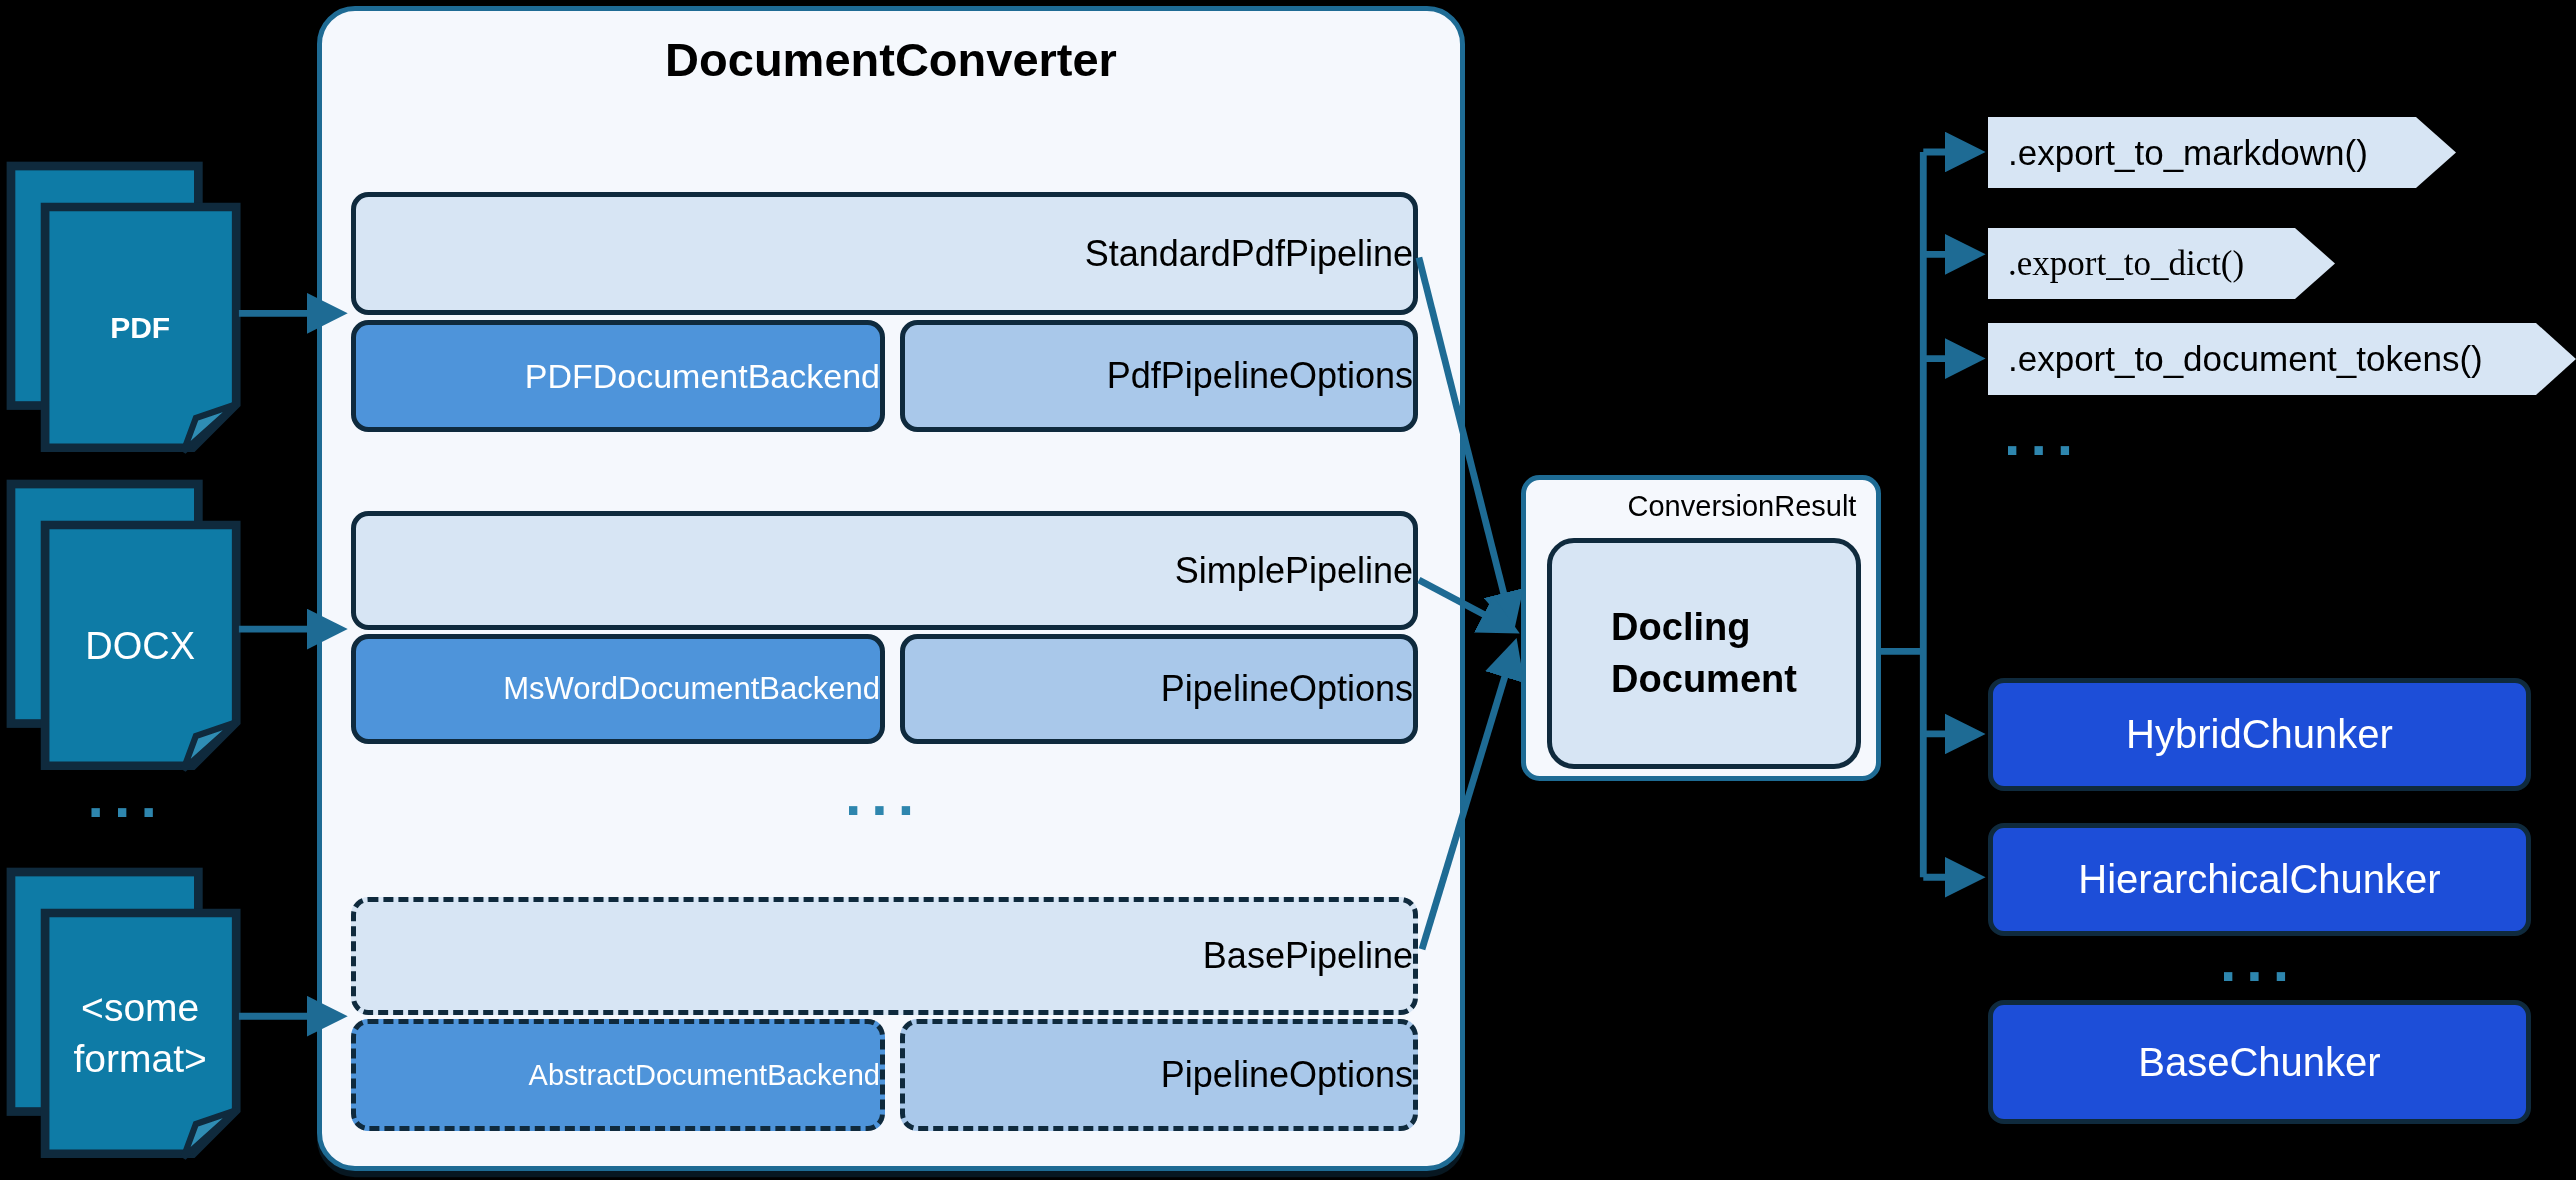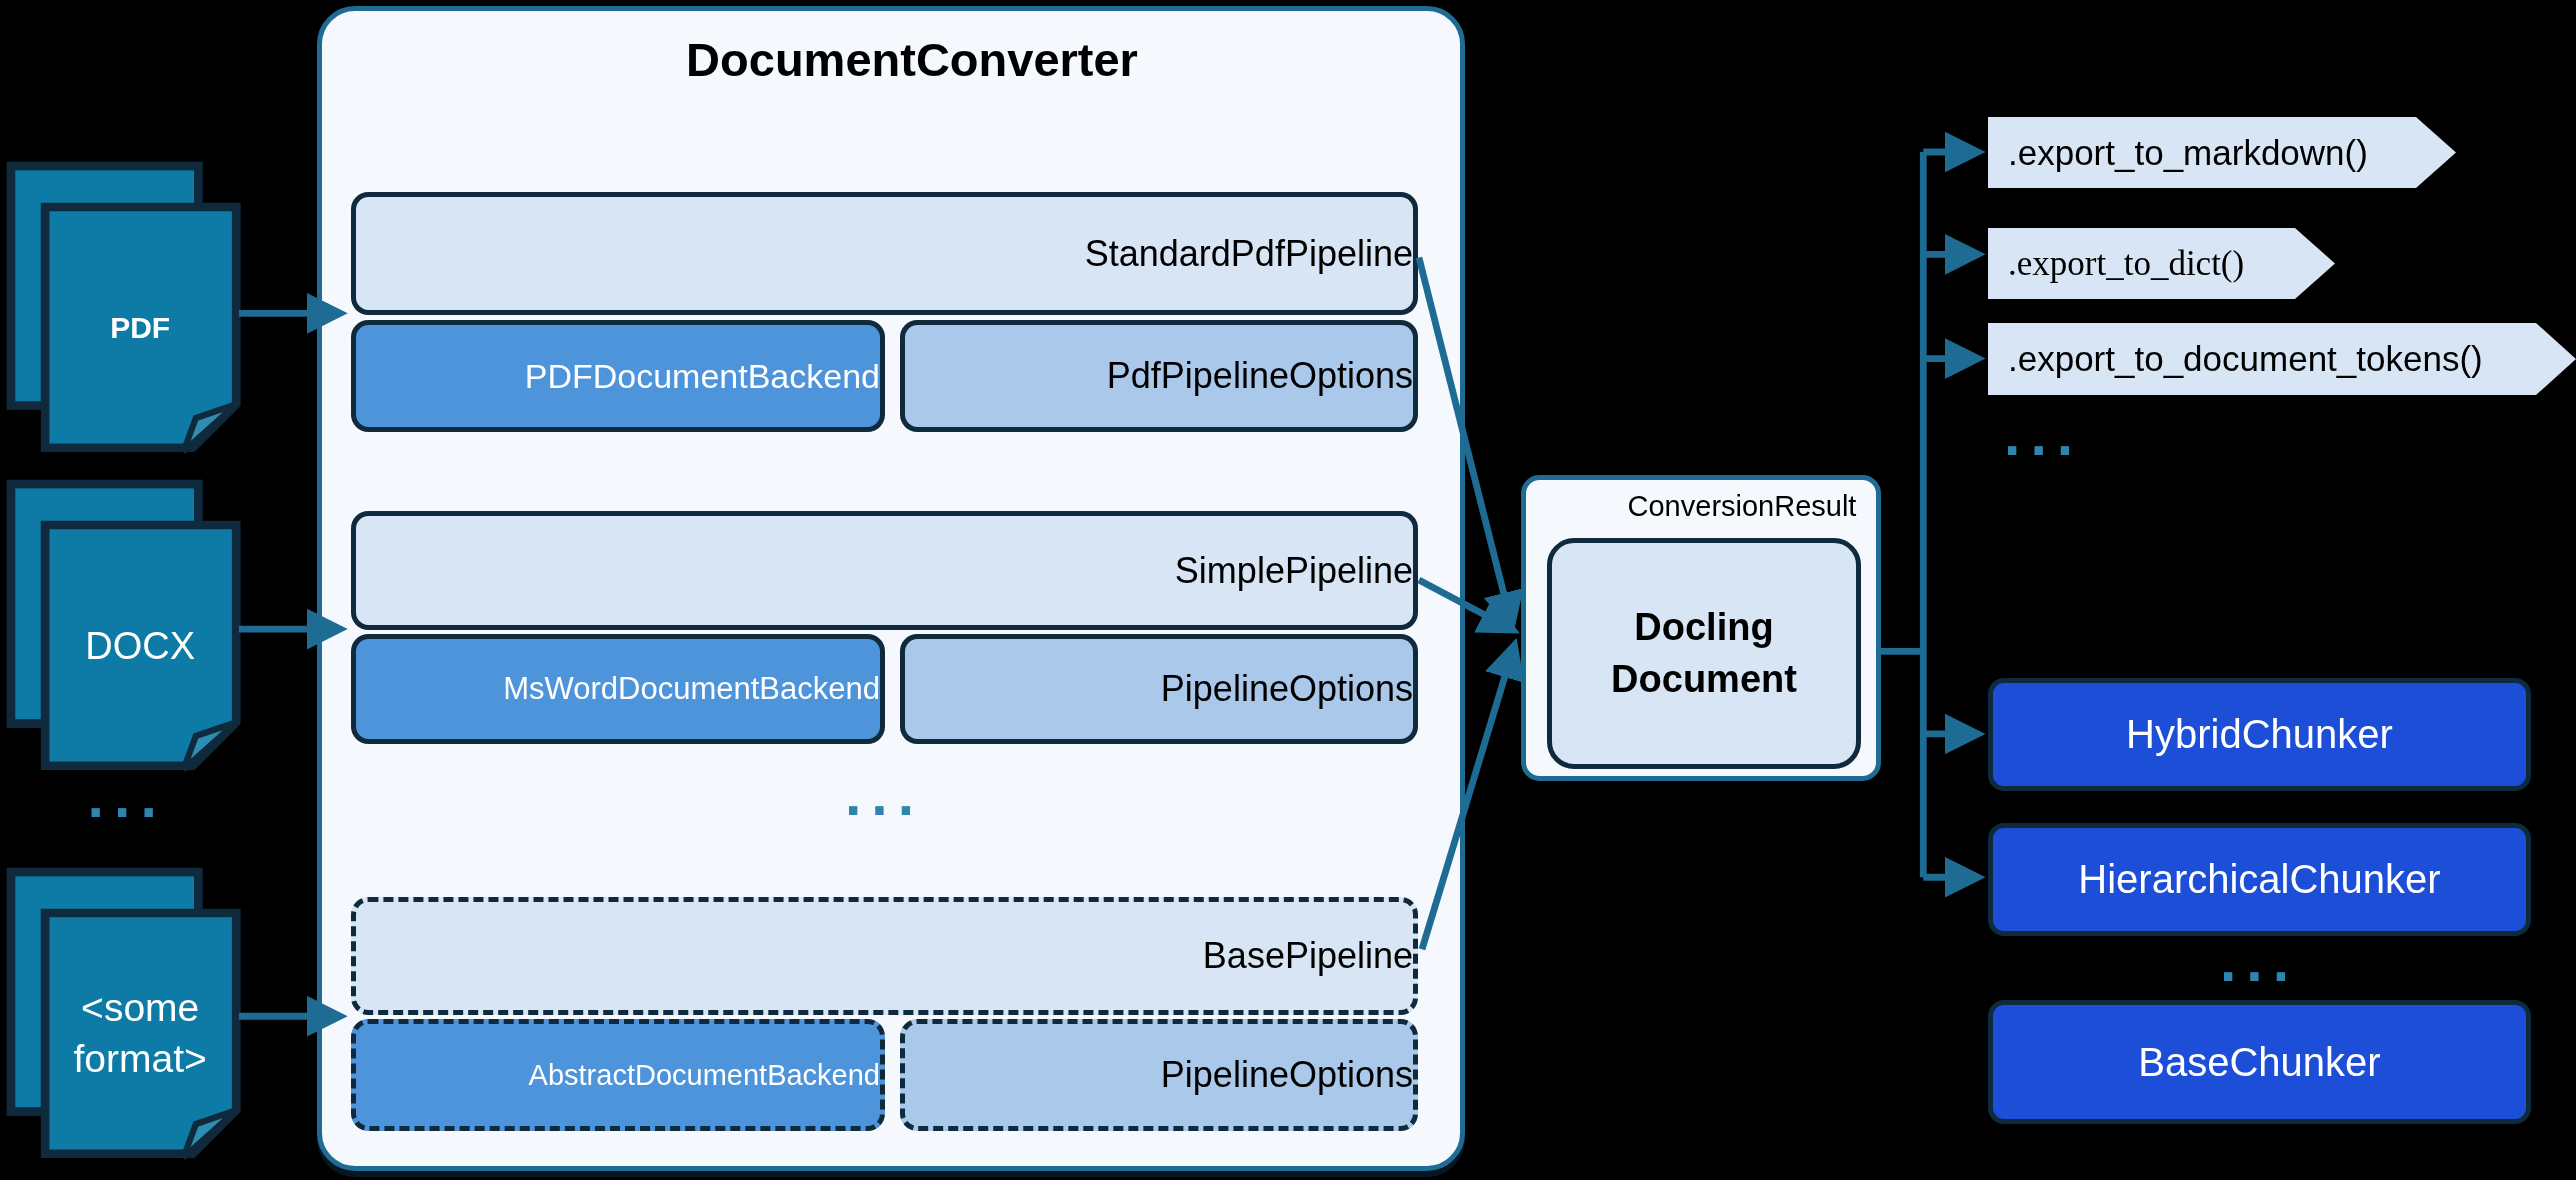--- a/index.html
+++ b/index.html
@@ -18,21 +18,21 @@
     left: 317px; top: 6.2px; width: 1148px; height: 1165px;
     background: #f5f8fd;
     border: 5.6px solid #1e6b94;
     border-radius: 38px;
     box-sizing: border-box;
     box-shadow: 0 6.2px 0 rgba(13,42,61,.55);
   }
   #converter-title {
     left: 317px; top: 32px; width: 1148px;
     text-align: center;
-    font-size: 47px; font-weight: bold; color: #000; margin-left: 21px;
+    font-size: 47px; font-weight: bold; color: #000;
   }
 
   
   .pipe-box {
     box-sizing: border-box;
     border: 5px solid #0f2a3d;
     border-radius: 17.4px;
     display: flex; align-items: center; justify-content: flex-end;
     text-align: center;
   }
@@ -61,21 +61,21 @@
     text-align: center; font-size: 29px; color: #000; padding-left: 41px;
   }
   #docling-document-box {
     left: 21px; top: 58px; width: 314px; height: 231px;
     background: #d7e5f4;
     border: 5.6px solid #0f2a3d;
     border-radius: 27px;
     box-sizing: border-box;
     display: flex; align-items: center; justify-content: center;
     font-size: 38px; font-weight: bold; color: #000;
-    text-align: center; line-height: 1.35;
+    text-align: left; line-height: 1.35;
   }
 
   
   .chevron {
     background: #d7e5f4;
     color: #000;
     font-size: 35px;
     display: flex; align-items: center;
     padding-left: 20px;
     box-sizing: border-box;

